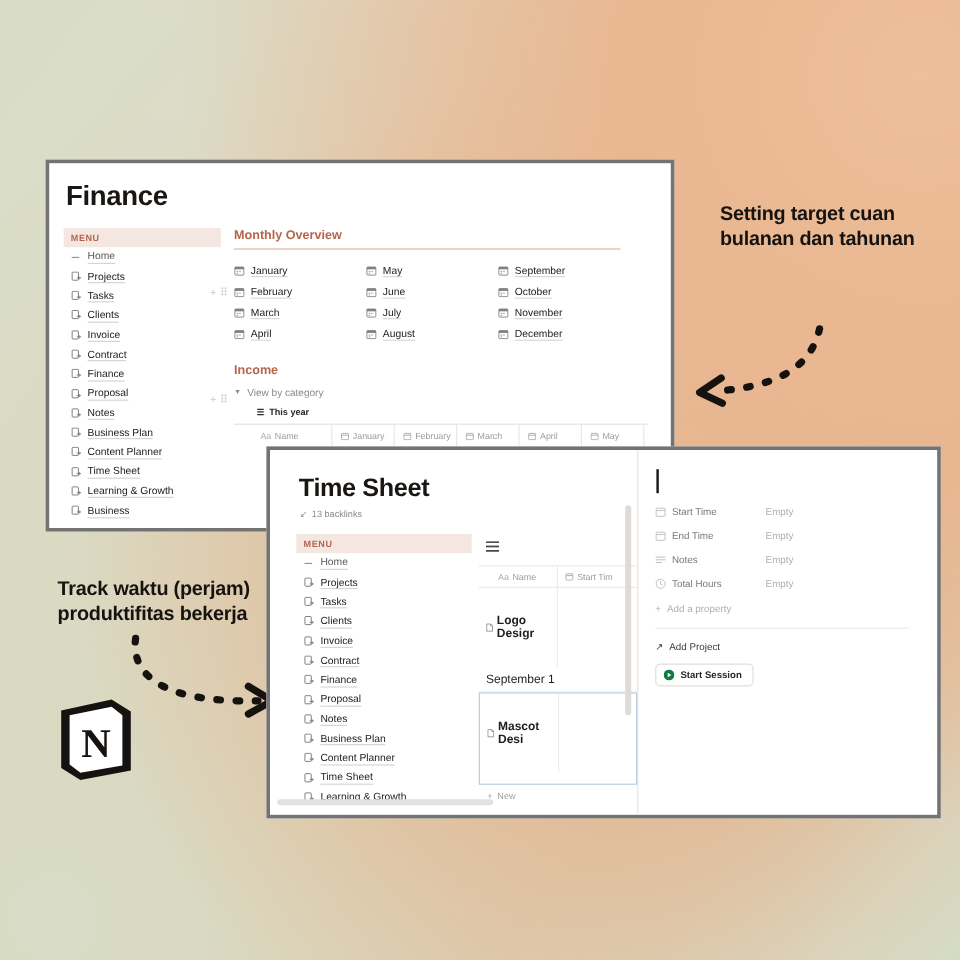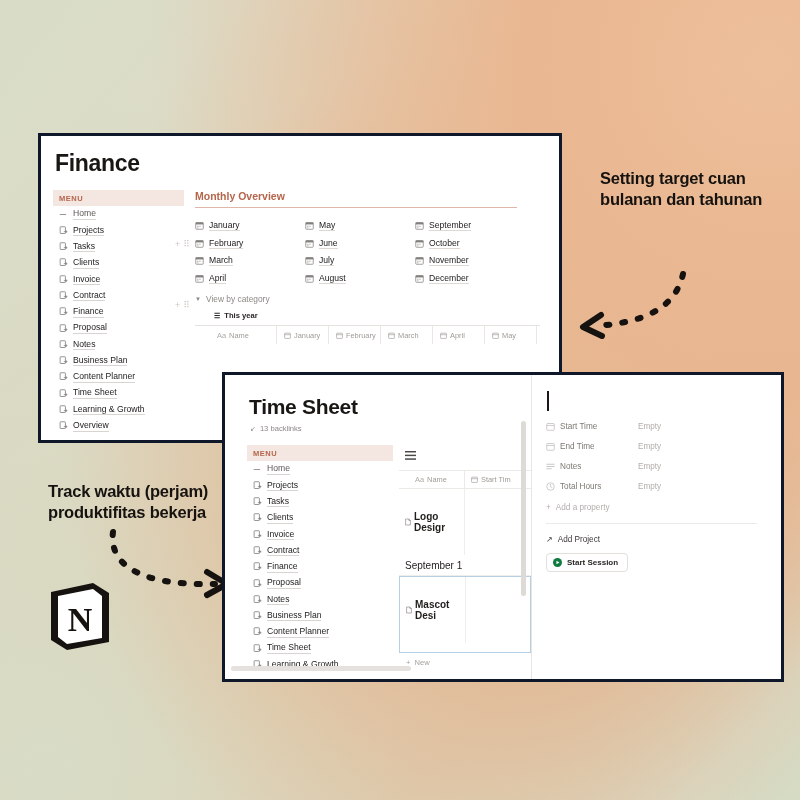--- a/index.html
+++ b/index.html
@@ -21,21 +21,21 @@
   #anno-left { left:48px; top:481px; width:210px; font-size:16.5px; line-height:1.30; }
 
   .arrow-svg { position:absolute; overflow:visible; }
   #arrow-right { left:565px; top:270px; width:130px; height:70px; }
   #arrow-left  { left:95px;  top:528px; width:150px; height:80px; }
 
   
   #notion-logo { position:absolute; left:45px; top:578px; width:70px; height:74px; }
 
   
-  .window { position:absolute; background:#fff; border:3px solid #0f172a; overflow:hidden; }
+  .window { position:absolute; background:#fff; border:3px solid #737373; overflow:hidden; }
 
   
   #win-finance { left:38px; top:133px; width:524px; height:310px; z-index:2; }
   .fin-title { font-size:23px; font-weight:bold; color:#191613; margin:14px 0 0 14px; letter-spacing:-0.3px; }
 
   .fin-body { display:flex; margin-top:13px; }
   .fin-side { width:142px; flex:0 0 142px; padding-left:12px; }
   .menu-hd {
     background:#f4e7e2; color:#b5654b; font-size:7.5px; font-weight:bold;
     letter-spacing:0.5px; padding:3.5px 0 3.5px 6px; width:131px;
@@ -229,21 +229,21 @@
               <rect x="1.5" y="1" width="7" height="9" rx="0.8" fill="none" stroke="#555" stroke-width="1"></rect>
               <path d="M7 7.5 L10.5 7.5 M9 6 L10.8 7.5 L9 9" stroke="#555" stroke-width="0.9" fill="none" stroke-linecap="round"></path>
             </svg>
             <span class="mlbl">Learning &amp; Growth</span>
           </div>
           <div class="m-item">
             <svg class="m-ico" viewBox="0 0 12 12">
               <rect x="1.5" y="1" width="7" height="9" rx="0.8" fill="none" stroke="#555" stroke-width="1"></rect>
               <path d="M7 7.5 L10.5 7.5 M9 6 L10.8 7.5 L9 9" stroke="#555" stroke-width="0.9" fill="none" stroke-linecap="round"></path>
             </svg>
-            <span class="mlbl">Overview</span>
+            <span class="mlbl">Business</span>
           </div>
         </div>
     </div>
 
     <div class="fin-main">
       <div class="sec-hd">Monthly Overview</div>
       <div class="sec-rule"></div>
 
       <div style="position:relative;">
         <div class="hdl" style="top:22px;">
@@ -373,20 +373,21 @@
                   <rect x="3" y="6.3" width="1.6" height="1.4" fill="#8a8581"></rect>
                   <rect x="5.8" y="6.3" width="1.6" height="1.4" fill="#8a8581"></rect>
                   <rect x="3" y="8.5" width="1.6" height="1.2" fill="#8a8581"></rect>
                 </svg>
                 <span class="mlbl">December</span>
               </div>
             </div>
         </div>
       </div>
 
+      <div class="inc-hd">Income</div>
 
       <div style="position:relative;">
         <div class="hdl" style="top:6px;">
           <span>+</span>
           <span>⠿</span>
         </div>
         <div class="vbc">
           <span style="font-size:6px;">▼</span>
           <span>View by category</span>
         </div>

